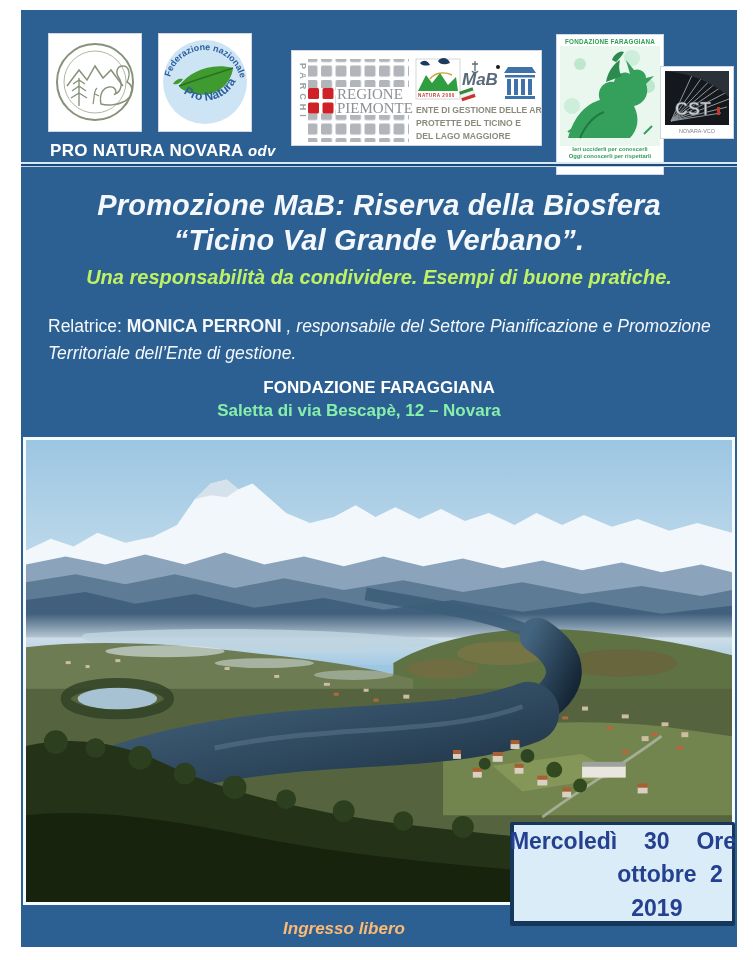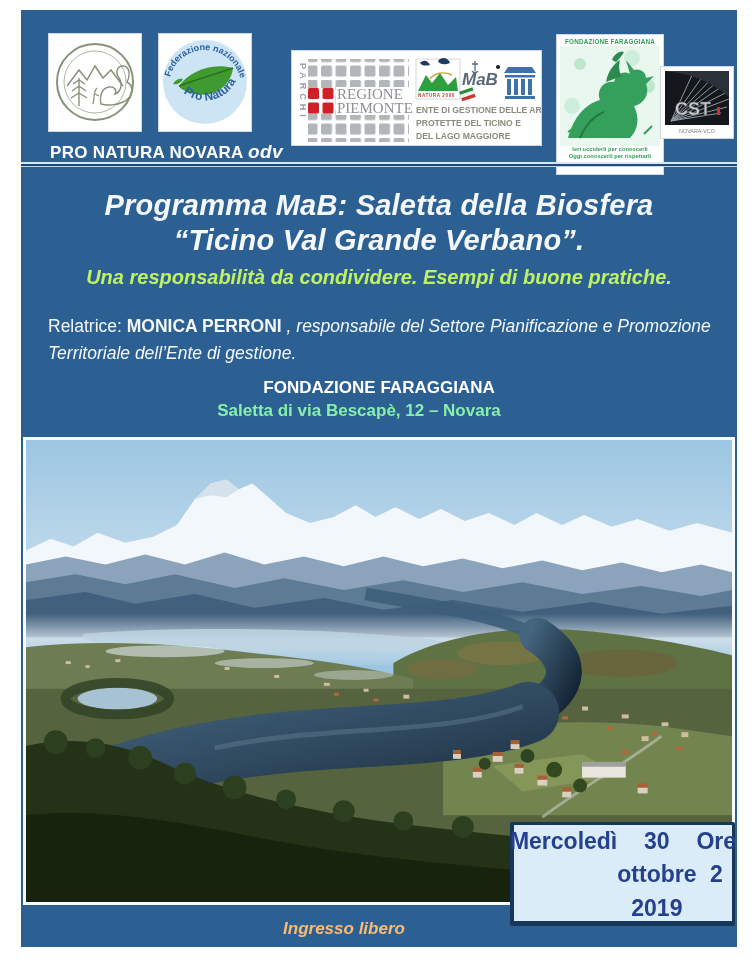--- a/index.html
+++ b/index.html
@@ -9,21 +9,21 @@
           background:#2d6092;}
   
   .logo-box{position:absolute;background:#fff;box-shadow:0 0 0 1px #cfd8e2;}
   .box-emblem{left:28px;top:24px;width:92px;height:97px;}
   .box-leaf{left:138px;top:24px;width:92px;height:97px;}
   .box-parchi{left:271px;top:41px;width:249px;height:94px;}
   .box-farag{left:536px;top:25px;width:106px;height:139px;padding:0;}
   .box-cst{left:640px;top:57px;width:72px;height:71px;}
   .caption{position:absolute;left:29px;top:131px;color:#ffffff;
            font-size:17px;font-weight:bold;letter-spacing:.3px;}
-  .caption i{font-weight:600;font-size:19px;margin-top:32px;}
+  .caption i{font-weight:600;font-size:15px;margin-top:32px;}
   .farag-title{display:block;text-align:center;color:#2f9e57;font-size:6.3px;
                font-weight:bold;padding-top:3px;letter-spacing:.2px;}
   .farag-motto{display:block;text-align:center;color:#2f9e57;font-size:5.8px;
                font-weight:bold;line-height:1.25;}
   .separator{position:absolute;left:0;top:152px;width:716px;height:5px;
      background:linear-gradient(to bottom,#d7e8f5 0 1.5px,#1f4a77 1.5px 3.5px,#bcd6ea 3.5px 5px);}
   
   .title{position:absolute;left:0;top:178px;width:716px;text-align:center;
          color:#f4f8fc;font-weight:bold;font-style:italic;font-size:29px;
          line-height:1.22;letter-spacing:.2px;}
@@ -182,21 +182,21 @@
       <path d="M4,4 L68,4 L68,30 C48,12 24,6 4,4 Z" fill="#2b3138"></path>
       <text x="14" y="48" font-size="18" font-weight="bold" fill="#c9ced4" stroke="#555" stroke-width=".5">CST</text>
       <rect x="56" y="40" width="3" height="8" fill="#c23a2c"></rect>
       <text x="36" y="66" font-size="5.4" fill="#7b8187" text-anchor="middle">NOVARA-VCO</text>
     </svg>
   </div>
 
   <div class="separator"></div>
 
   <div class="title">
-    <div>Programma MaB: Saletta della Biosfera</div>
+    <div>Promozione MaB: Riserva della Biosfera</div>
     <div>“Ticino Val Grande Verbano”.</div>
   </div>
   <div class="subtitle">Una responsabilità da condividere. Esempi di buone pratiche.</div>
 
   <div class="speaker">
     <span>Relatrice:</span>
     <span class="name">MONICA PERRONI</span><span class="role"> , responsabile del Settore Pianificazione e Promozione Territoriale dell’Ente di gestione.</span>
   </div>
 
   <div class="venue-name">FONDAZIONE FARAGGIANA</div>

